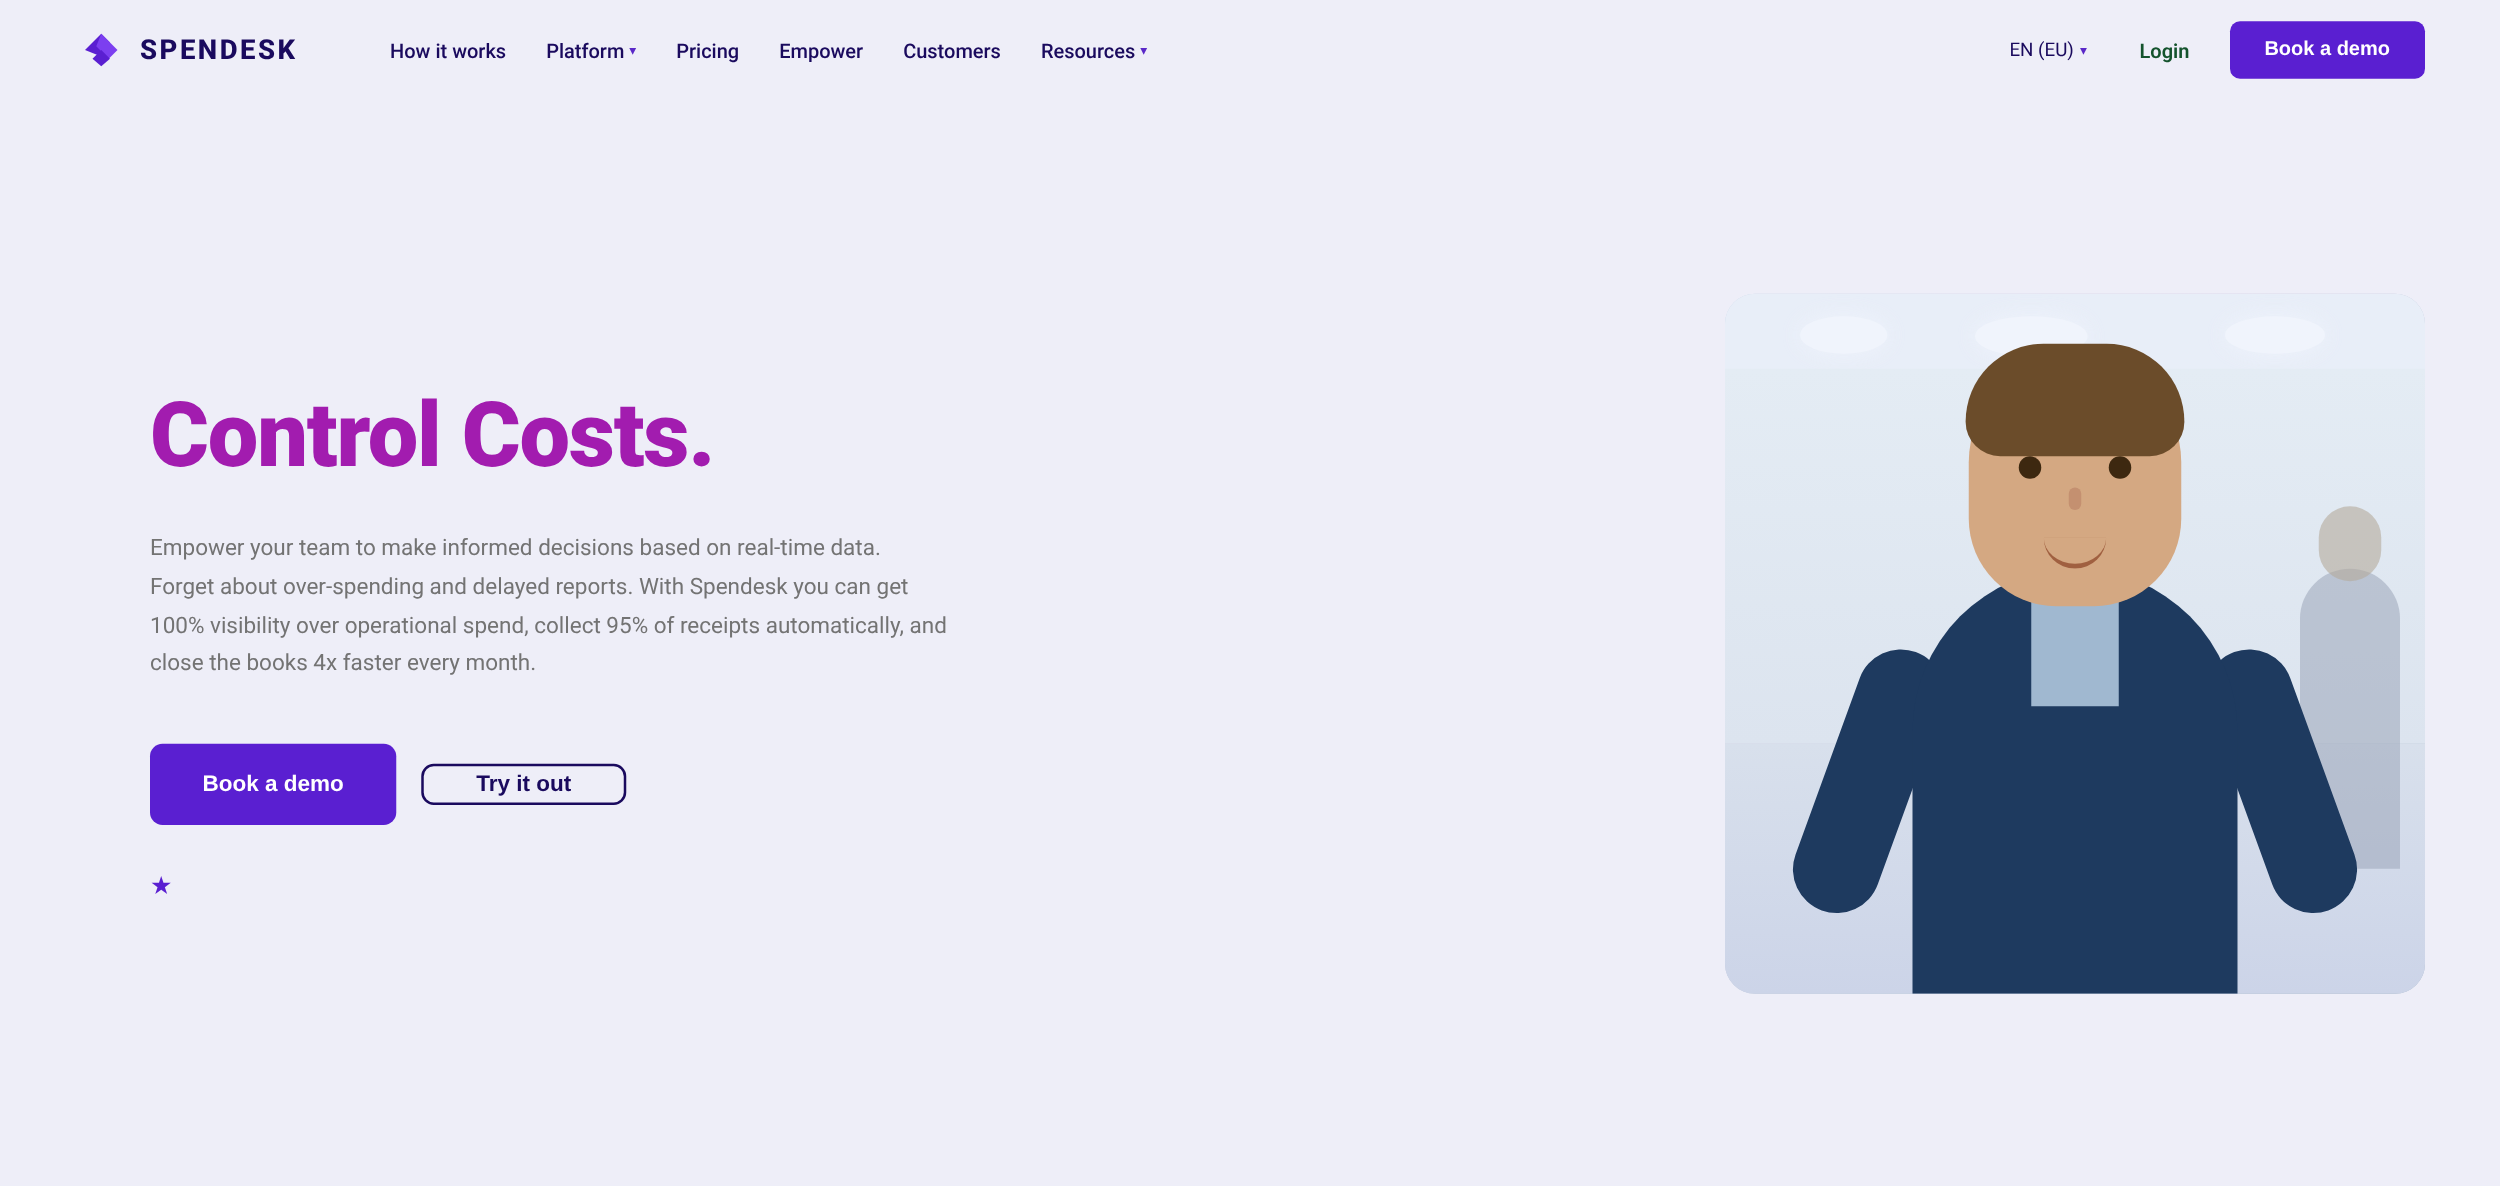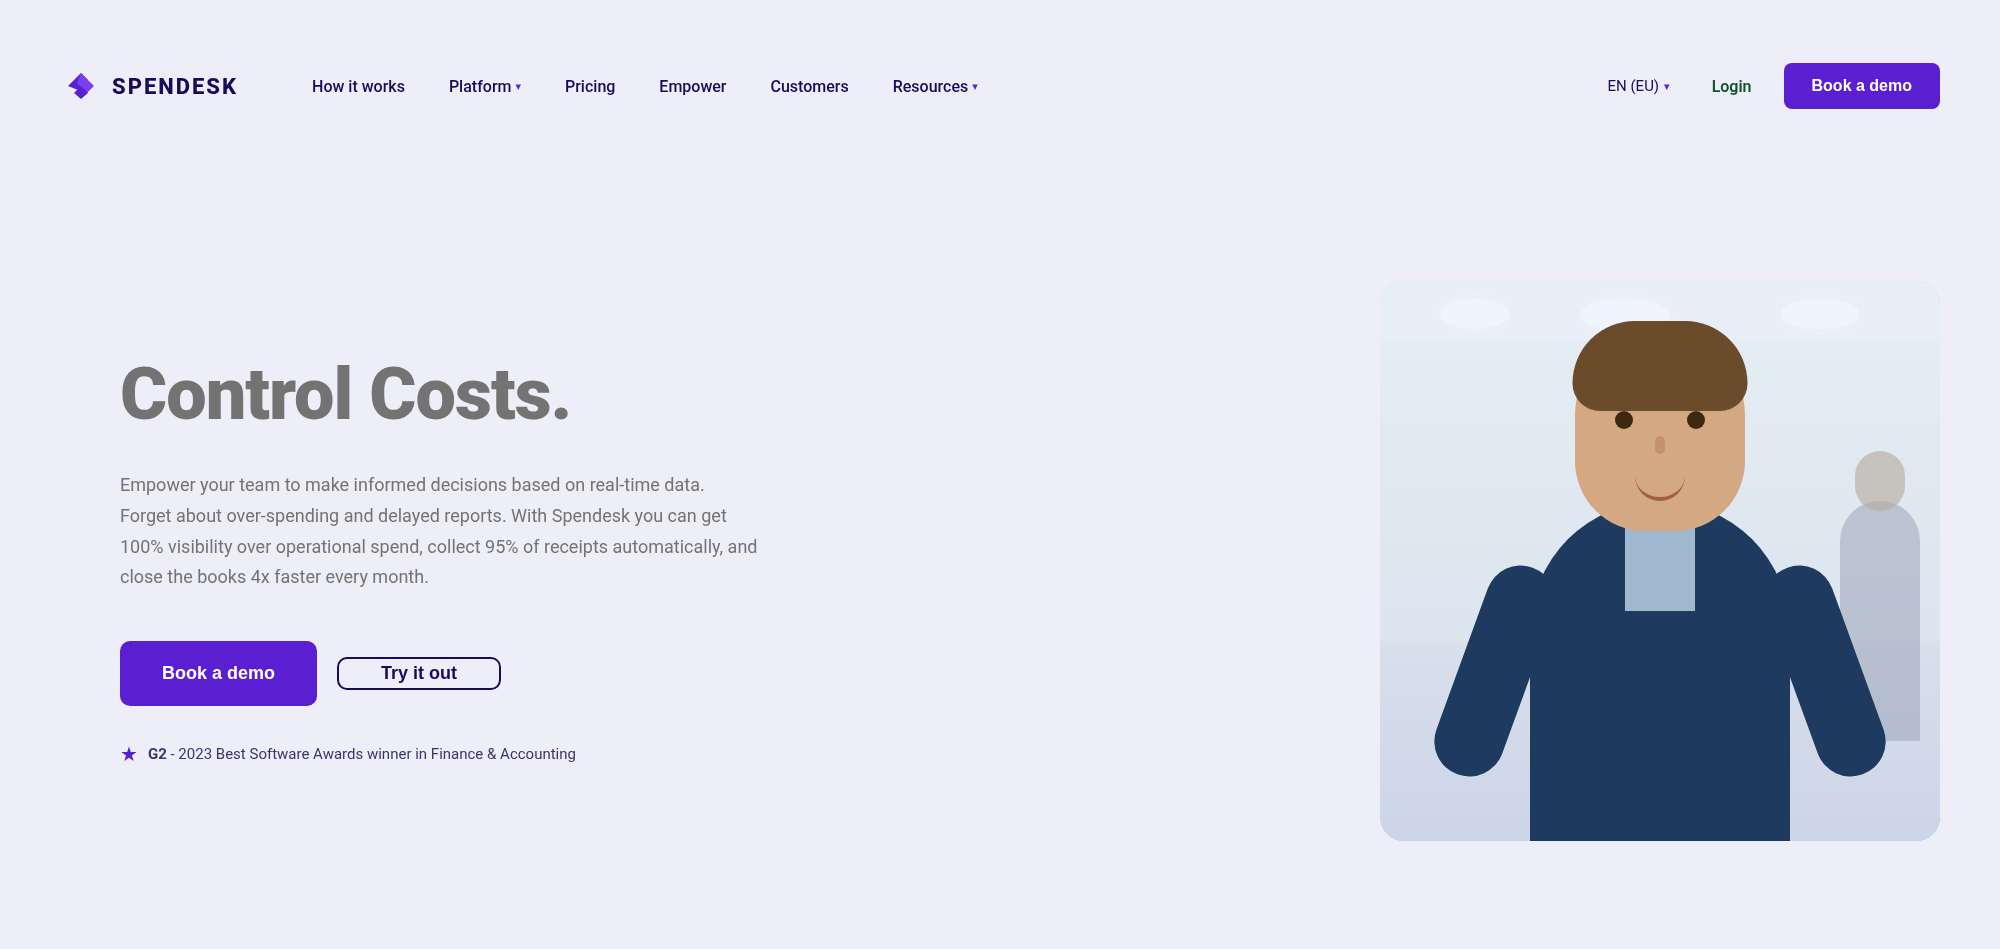--- a/index.html
+++ b/index.html
@@ -14,21 +14,20 @@
 
     
     .navbar {
       display: flex;
       align-items: center;
       padding: 0 60px;
       height: 80px;
       background-color: #eeeef8;
       position: relative;
       z-index: 10;
-      margin-top: 46px;
     }
 
     .logo-area {
       display: flex;
       align-items: center;
       gap: 10px;
       margin-right: 60px;
       text-decoration: none;
     }
 
@@ -41,21 +40,21 @@
       font-size: 22px;
       font-weight: 800;
       color: #1a0a5e;
       letter-spacing: 2px;
       text-transform: uppercase;
     }
 
     .nav-links {
       display: flex;
       align-items: center;
-      gap: 16px;
+      gap: 4px;
       flex: 1;
     }
 
     .nav-item {
       display: flex;
       align-items: center;
       gap: 4px;
       padding: 8px 14px;
       font-size: 16px;
       font-weight: 500;
@@ -123,21 +122,21 @@
 
     .hero-content {
       flex: 0 0 auto;
       max-width: 780px;
       padding-right: 80px;
     }
 
     .hero-title {
       font-size: 72px;
       font-weight: 900;
-      color: #737373;
+      color: #a21caf;
       line-height: 1.1;
       margin-bottom: 36px;
       letter-spacing: -1px;
     }
 
     .hero-description {
       font-size: 18px;
       color: #737373;
       line-height: 1.7;
       max-width: 640px;
@@ -435,23 +434,20 @@
       <button class="btn-primary">
         <span>Book a demo</span>
       </button>
       <button class="btn-outline">
         <span>Try it out</span>
       </button>
     </div>
 
     <div class="award-badge">
       <span class="star-icon">★</span>
-      <span class="award-text">
-        <strong>G2</strong><span> - 2023 Best Software Awards winner in Finance &amp; Accounting</span>
-      </span>
     </div>
   </div>
 
   <div class="hero-image-area">
     <div class="hero-photo">
 
       <div class="ceiling">
         <div class="light light-1"></div>
         <div class="light light-2"></div>
         <div class="light light-3"></div>

